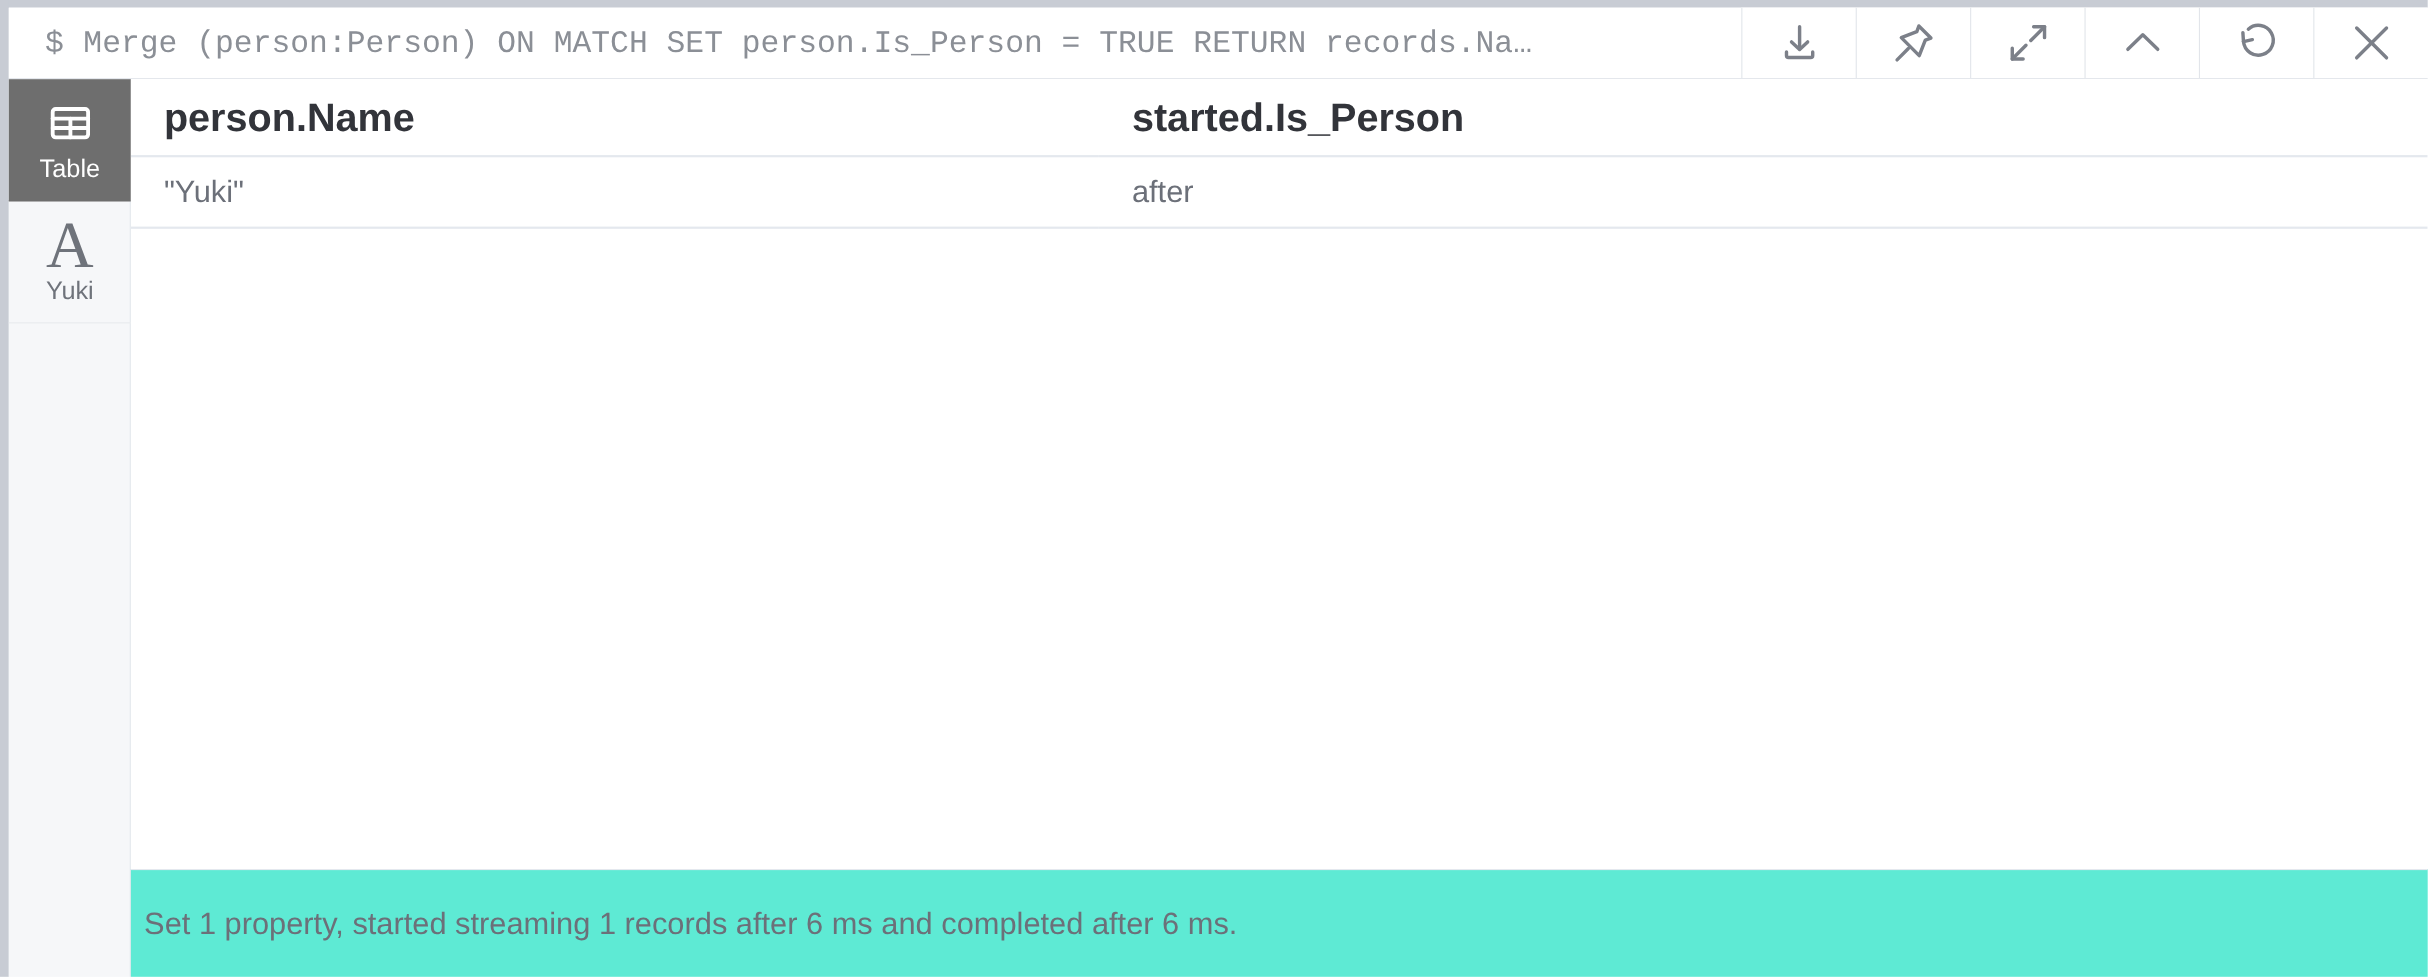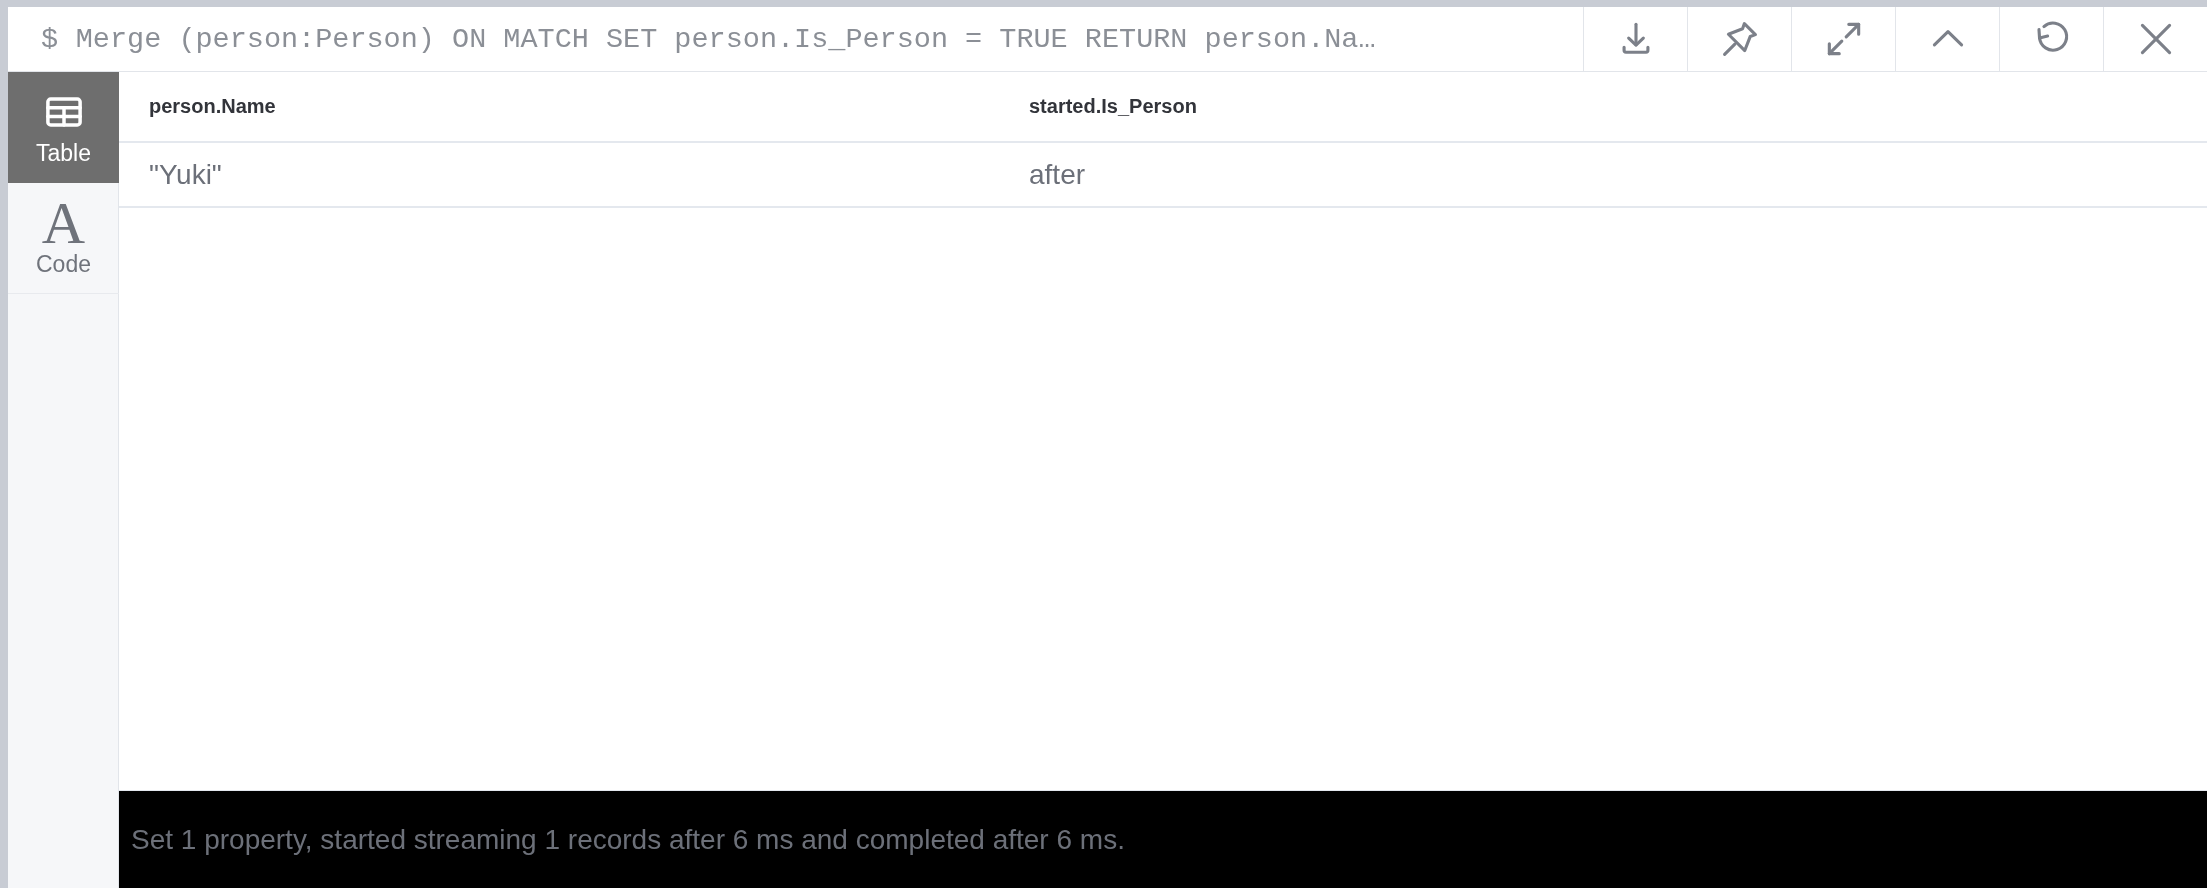--- a/index.html
+++ b/index.html
@@ -171,21 +171,21 @@
   }
   table.results th,
   table.results td {
     text-align: left;
     box-sizing: border-box;
     vertical-align: middle;
   }
   table.results th {
     height: 70px;
     padding: 0 0 0 30px;
-    font-size: 20px;
+    font-size: 36px;
     font-weight: bold;
     color: #32343a;
     border-bottom: 2px solid #e4e8ee;
   }
   table.results td {
     height: 65px;
     padding: 0 0 0 30px;
     font-size: 28px;
     color: #6c7079;
     border-bottom: 2px solid #e4e8ee;
@@ -195,41 +195,41 @@
 
   
   .status-bar {
     flex: 0 0 98px;
     height: 98px;
     border-top: 1px solid #e4e8ee;
     display: flex;
     align-items: center;
     padding-left: 12px;
     box-sizing: border-box;
-    background: #000000;
+    background: #5eead4;
   }
   .status-text {
     font-size: 28px;
     color: #6c7079;
   }
 </style>
 </head>
 <body>
 
 <div class="frame">
 
   <div class="edge-top"></div>
   <div class="edge-left"></div>
 
   <div class="query-bar">
 
     <div class="query-text">
       <span>$</span>
       <span style="display:inline-block;width:0.62em"></span>
-      <span>Merge (person:Person) ON MATCH SET person.Is_Person = TRUE RETURN person.Na…</span>
+      <span>Merge (person:Person) ON MATCH SET person.Is_Person = TRUE RETURN records.Na…</span>
     </div>
 
     <div class="tool-btns">
 
       <div class="tool-btn">
         <span>
           <svg width="44" height="44" viewBox="0 0 24 24">
             <path d="M12 4 V15"></path>
             <path d="M8 11.5 L12 15.3 L16 11.5"></path>
             <path d="M5.5 16.5 V18.2 A1 1 0 0 0 6.5 19.2 H17.5 A1 1 0 0 0 18.5 18.2 V16.5"></path>
@@ -300,21 +300,21 @@
             <path d="M12 9.6 V19.4"></path>
           </svg>
         </span>
         <span class="tab-label">Table</span>
       </div>
 
       <div class="side-tab">
         <span class="tab-icon">
           <span class="glyph-A">A</span>
         </span>
-        <span class="tab-label">Code</span>
+        <span class="tab-label">Yuki</span>
       </div>
 
 
     </div>
 
     <div class="main">
 
       <div class="result-area">
         <table class="results">
           <colgroup>

